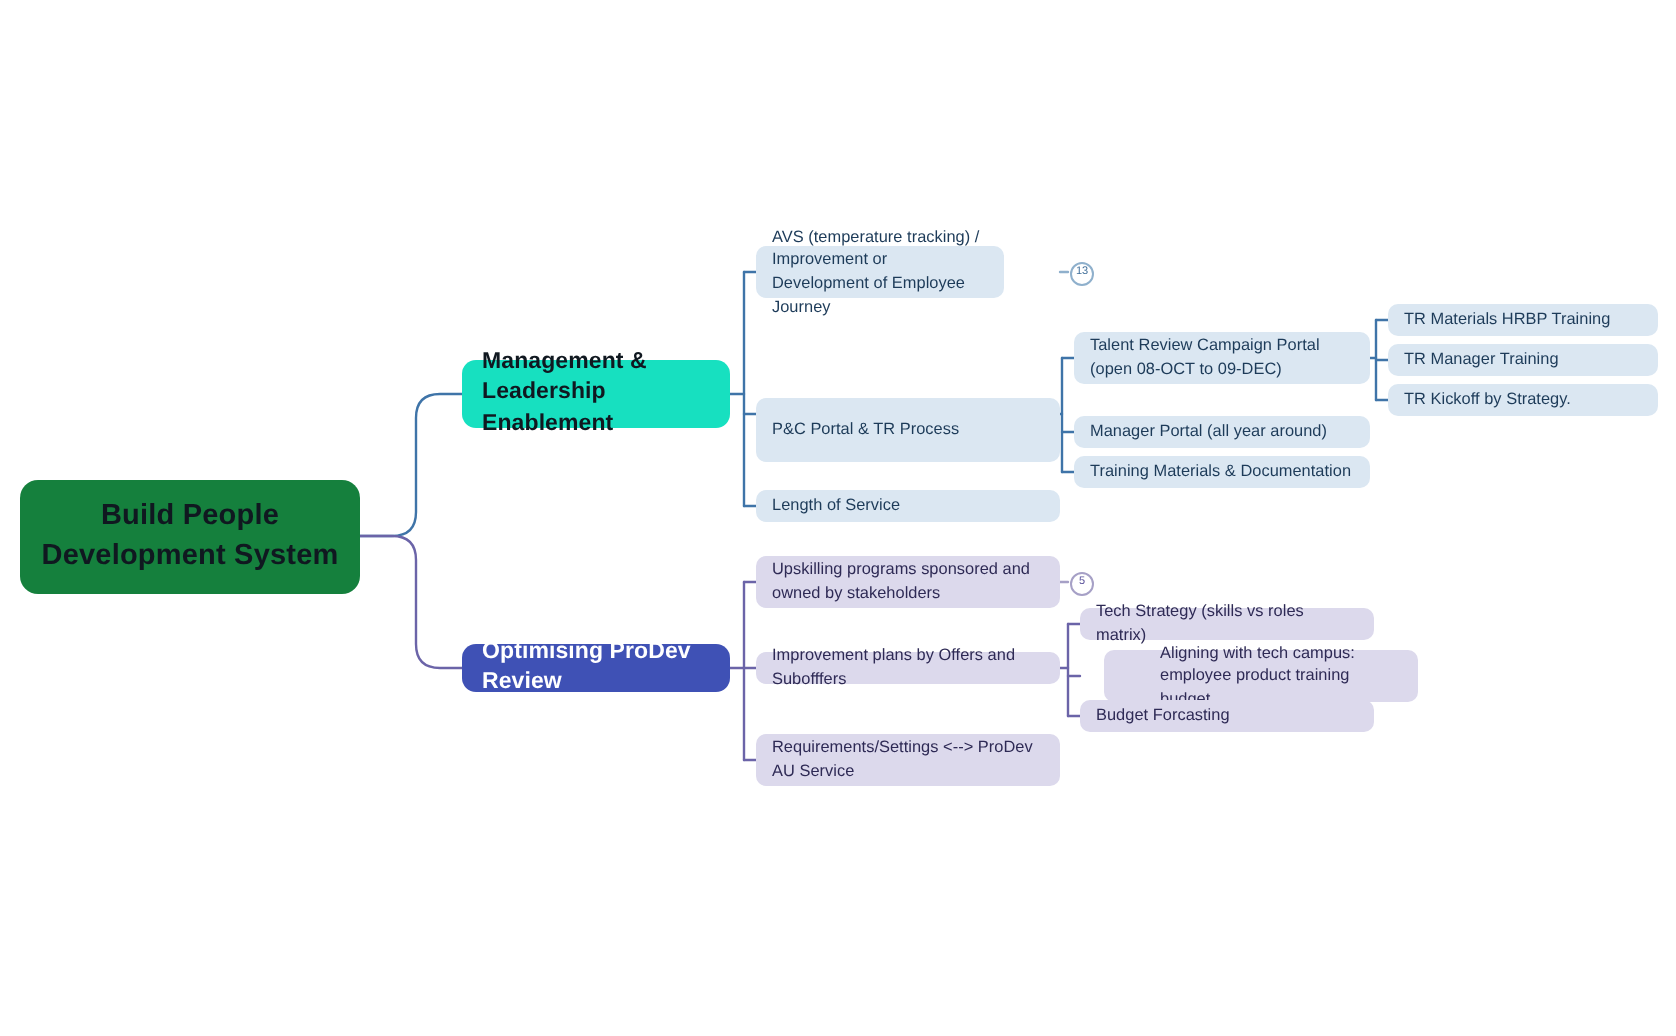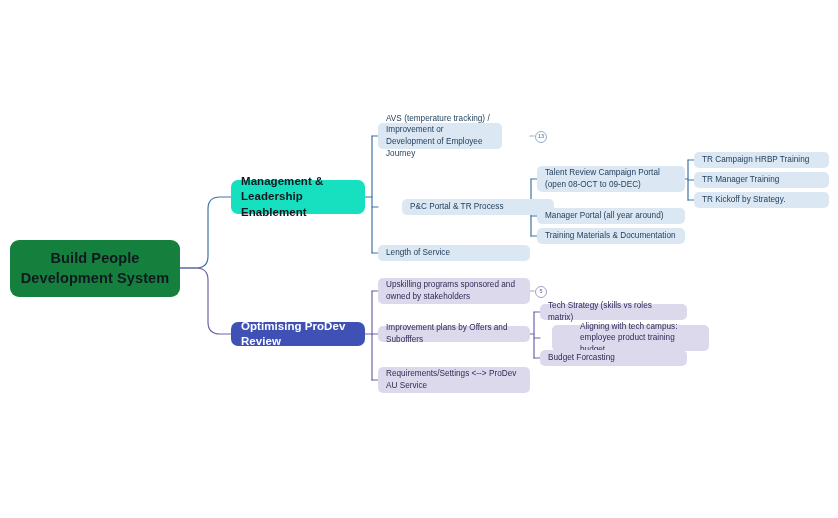--- a/index.html
+++ b/index.html
@@ -118,21 +118,21 @@
     border: 1px solid #8fb0cc;
     color: #3f6e99;
   }
   .badge-purple {
     border: 1px solid #a6a0c6;
     color: #5b539b;
   }
 
   
   .n-avs      { left: 378px; top: 123px; width: 124px; height: 26px; }
-  .n-pctr     { left: 378px; top: 199px; width: 152px; height: 16px; margin-left: 24px; }
+  .n-pctr     { left: 378px; top: 199px; width: 152px; height: 32px; }
   .n-los      { left: 378px; top: 245px; width: 152px; height: 16px; }
 
   
   .n-trcamp   { left: 537px; top: 166px; width: 148px; height: 26px; }
   .n-mgrportal{ left: 537px; top: 208px; width: 148px; height: 16px; }
   .n-trainmat { left: 537px; top: 228px; width: 148px; height: 16px; }
 
   
   .n-hrbp     { left: 694px; top: 152px; width: 135px; height: 16px; }
   .n-trmgr    { left: 694px; top: 172px; width: 135px; height: 16px; }
@@ -222,21 +222,21 @@
     <span class="label">Talent Review Campaign Portal (open 08-OCT to 09-DEC)</span>
   </div>
   <div class="node leaf leaf-blue n-mgrportal">
     <span class="label">Manager Portal (all year around)</span>
   </div>
   <div class="node leaf leaf-blue n-trainmat">
     <span class="label">Training Materials &amp; Documentation</span>
   </div>
 
   <div class="node leaf leaf-blue n-hrbp">
-    <span class="label">TR Campaign HRBP Training</span>
+    <span class="label">TR Materials HRBP Training</span>
   </div>
   <div class="node leaf leaf-blue n-trmgr">
     <span class="label">TR Manager Training</span>
   </div>
   <div class="node leaf leaf-blue n-kickoff">
     <span class="label">TR Kickoff by Strategy.</span>
   </div>
 
   <div class="node branch branch-indigo">
     <span class="label">Optimising ProDev Review</span>

